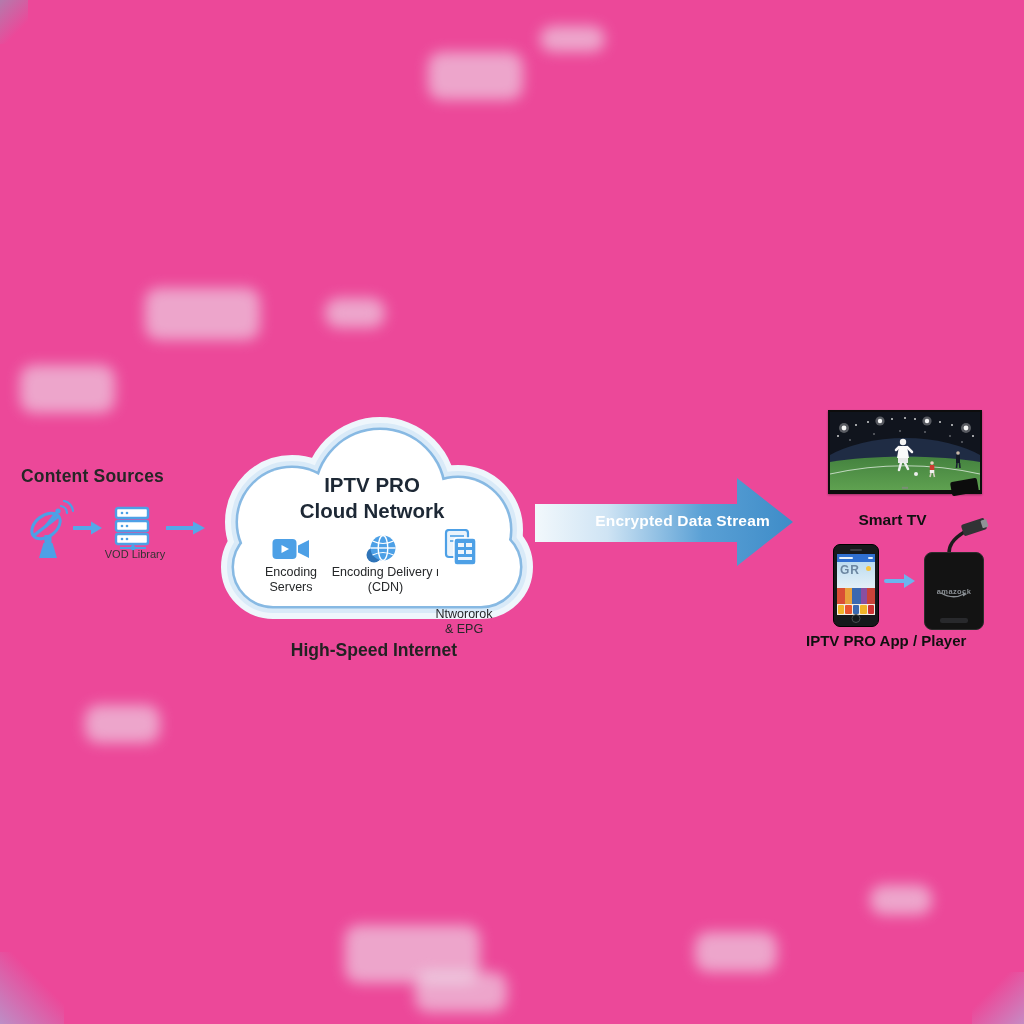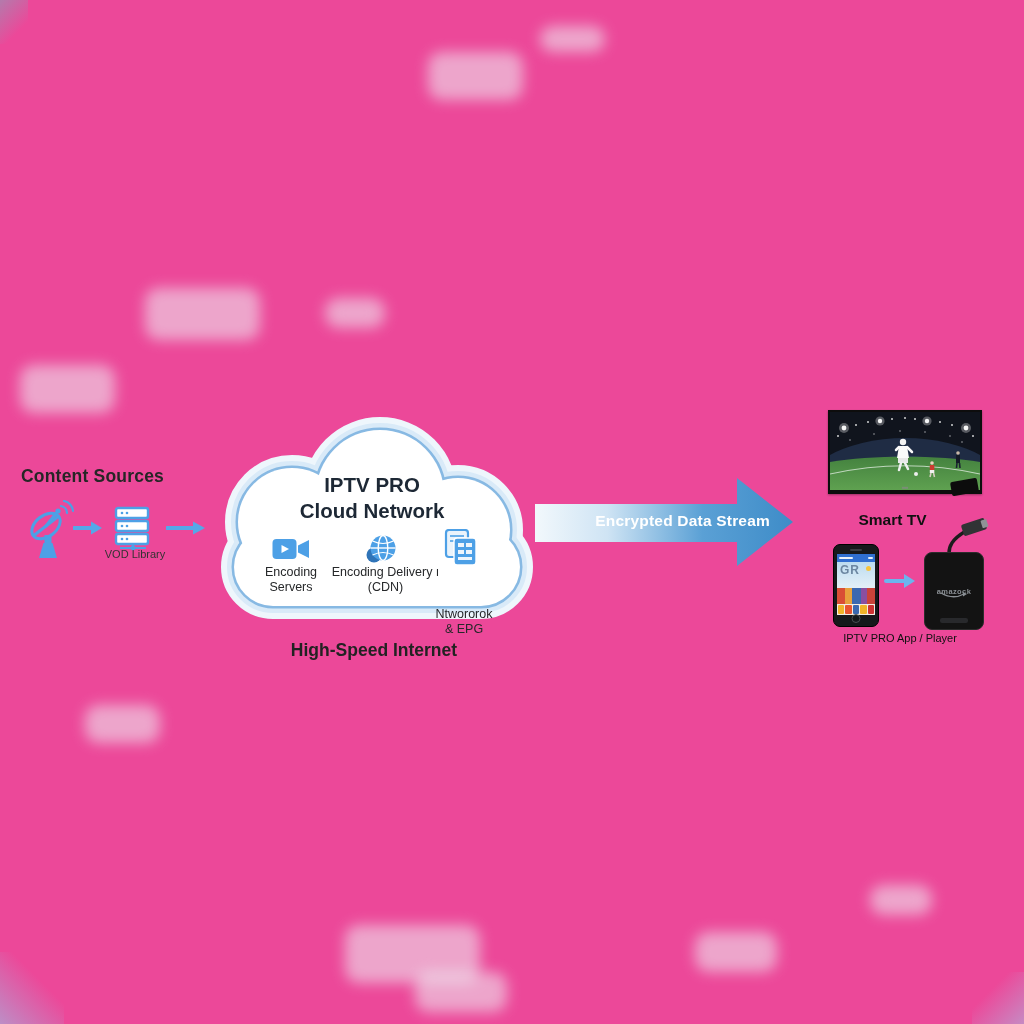--- a/index.html
+++ b/index.html
@@ -34,21 +34,21 @@
   .app-hero .sun{position:absolute;right:4px;top:4px;width:5px;height:5px;border-radius:50%;background:#f5c33b;}
   .app-collage{height:16px;display:flex;}
   .app-collage i{display:block;height:100%;}
   .app-tiles{height:11px;background:#f3ece2;display:flex;gap:1px;padding:1px;box-sizing:border-box;}
   .app-tiles i{display:block;flex:1;border-radius:1px;}
   .phone-home{position:absolute;left:50%;bottom:3px;transform:translateX(-50%);width:7px;height:7px;border:1px solid #4a4d52;border-radius:50%;}
   .stick{left:924px;top:552px;width:60px;height:78px;background:#131313;border:1px solid #2c2c2c;border-radius:8px;box-sizing:border-box;}
   .stick-logo{position:absolute;left:0;top:28px;width:100%;text-align:center;font-size:7.5px;font-weight:700;color:#8a8f94;letter-spacing:.4px;margin-top:6px;}
   .stick-swoosh{position:absolute;left:14px;top:38px;}
   .stick-port{position:absolute;left:50%;bottom:6px;transform:translateX(-50%);width:28px;height:5px;background:#28292c;border-radius:2px;}
-  .player-label{left:806px;top:632px;width:188px;text-align:center;font-size:11px;font-weight:400;color:#101010;}
+  .player-label{left:806px;top:632px;width:188px;font-size:15px;font-weight:700;color:#101010;}
 </style>
 </head>
 <body>
 
 <div class="canvas">
 
   <div class="blob" style="left:428px;top:52px;width:95px;height:48px;"></div>
   <div class="blob" style="left:540px;top:26px;width:65px;height:26px;"></div>
   <div class="blob" style="left:145px;top:288px;width:115px;height:52px;"></div>
   <div class="blob" style="left:20px;top:365px;width:95px;height:48px;"></div>

